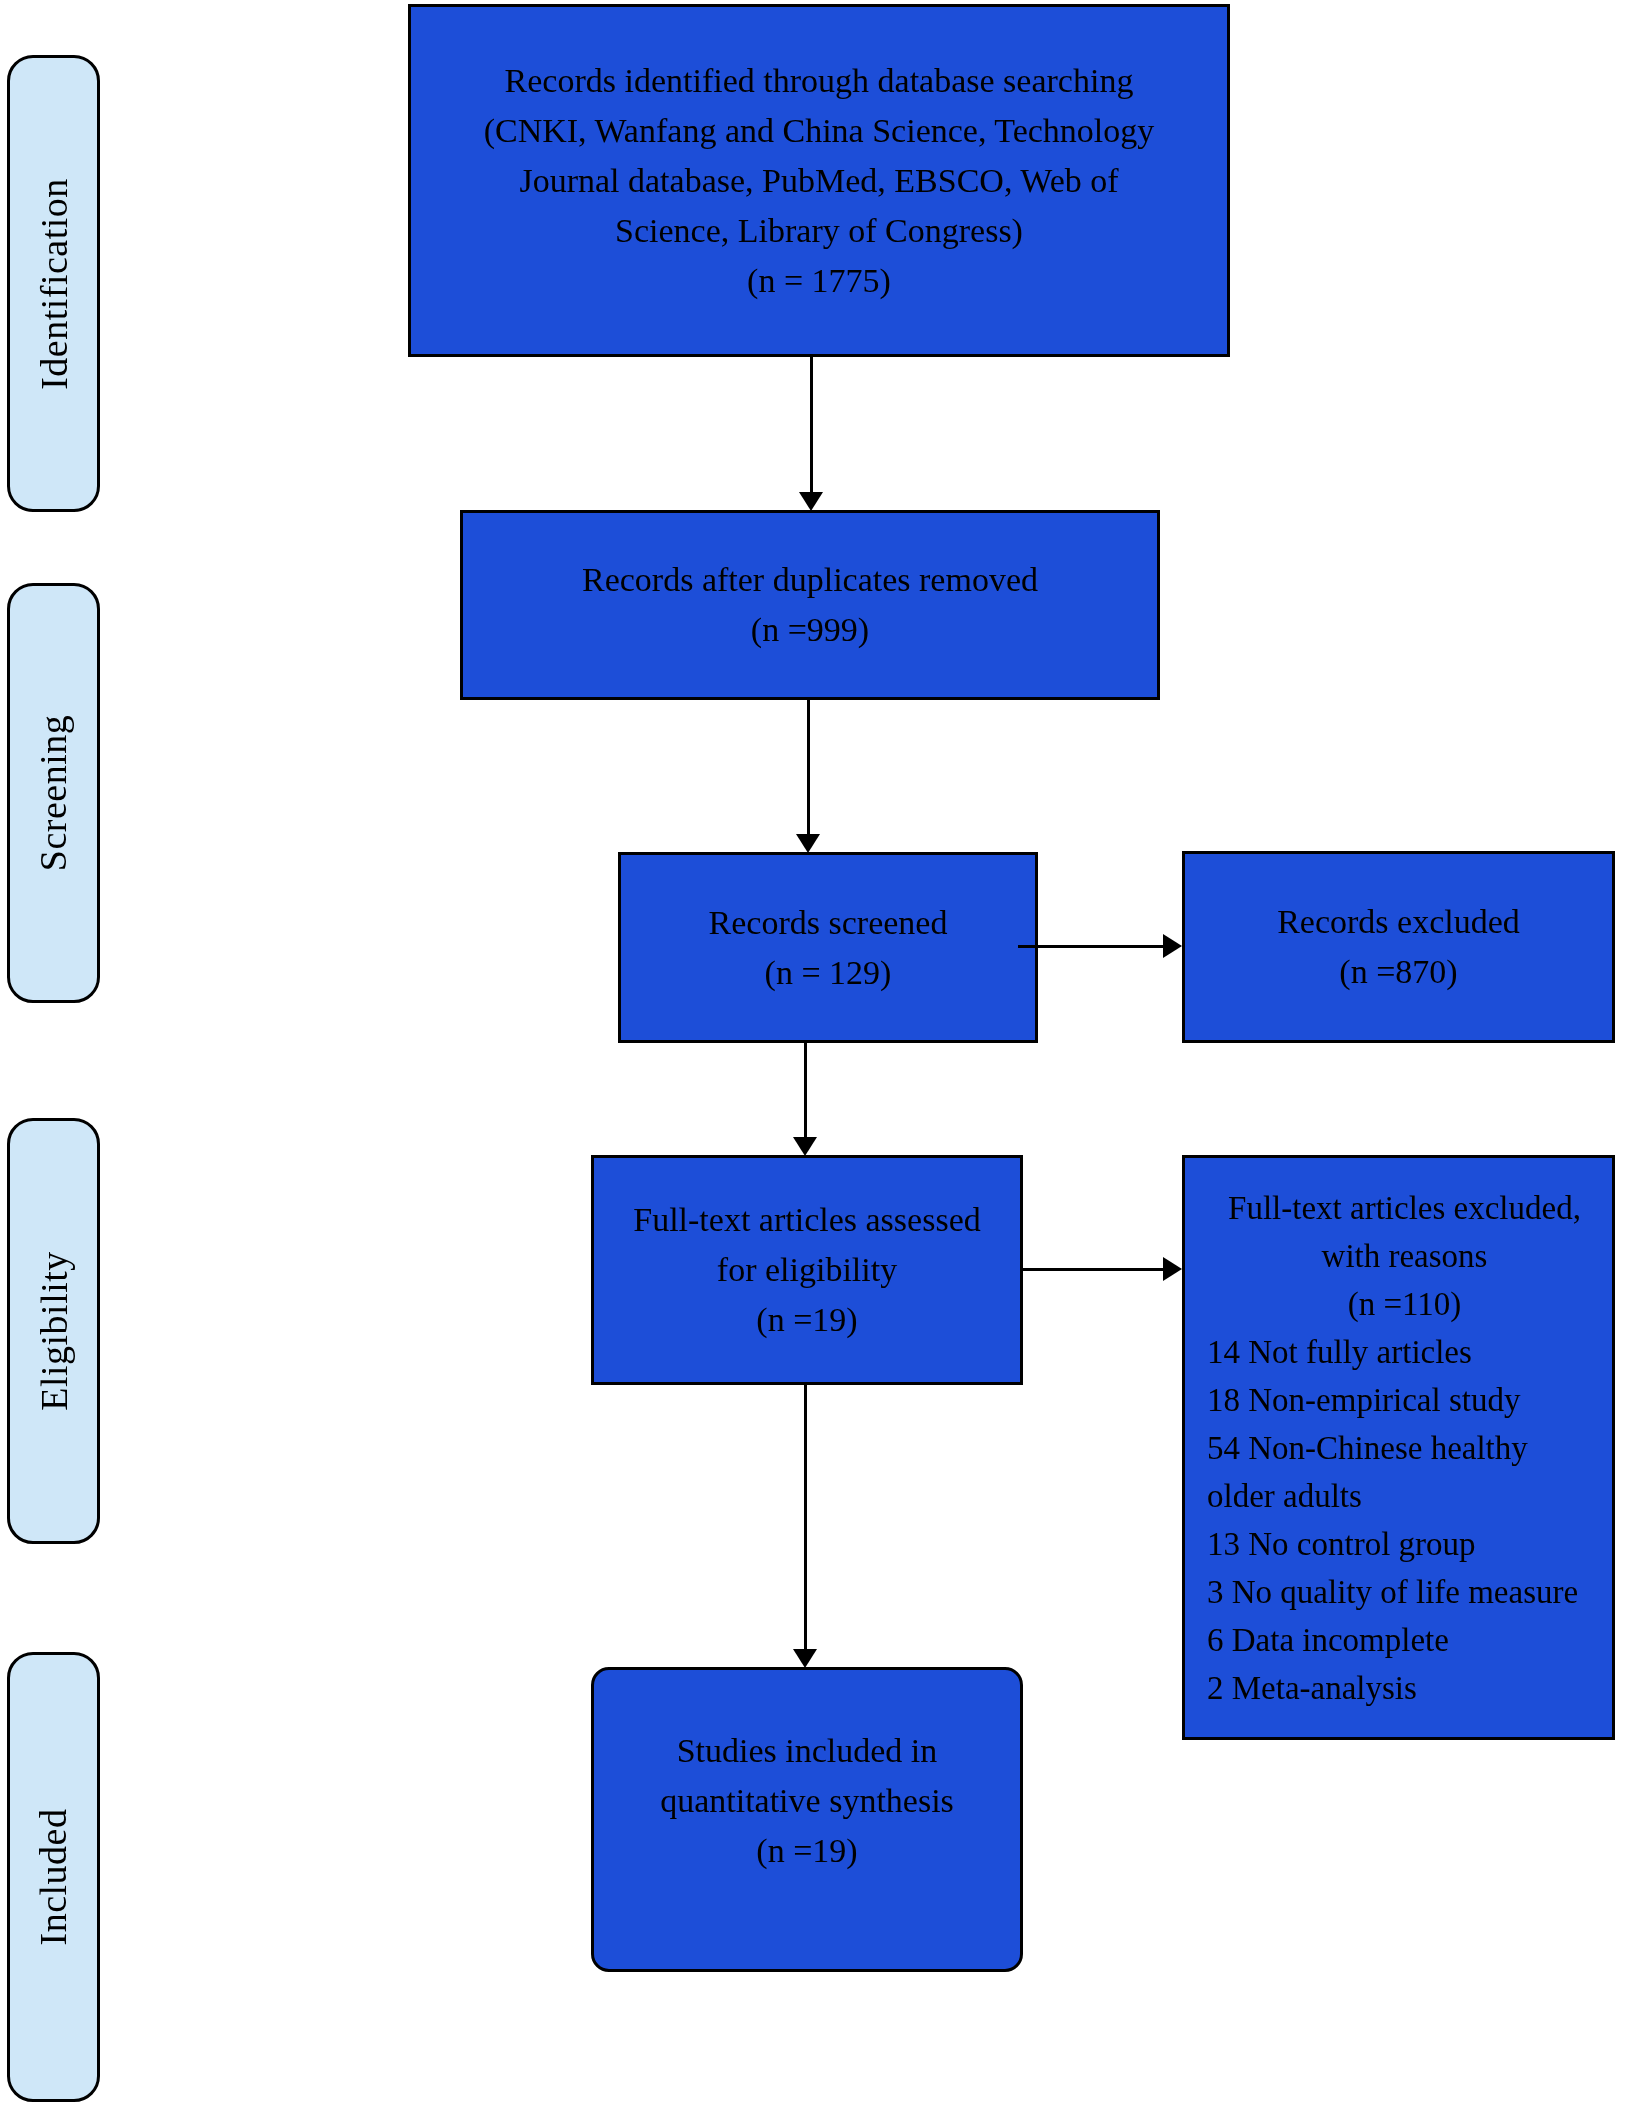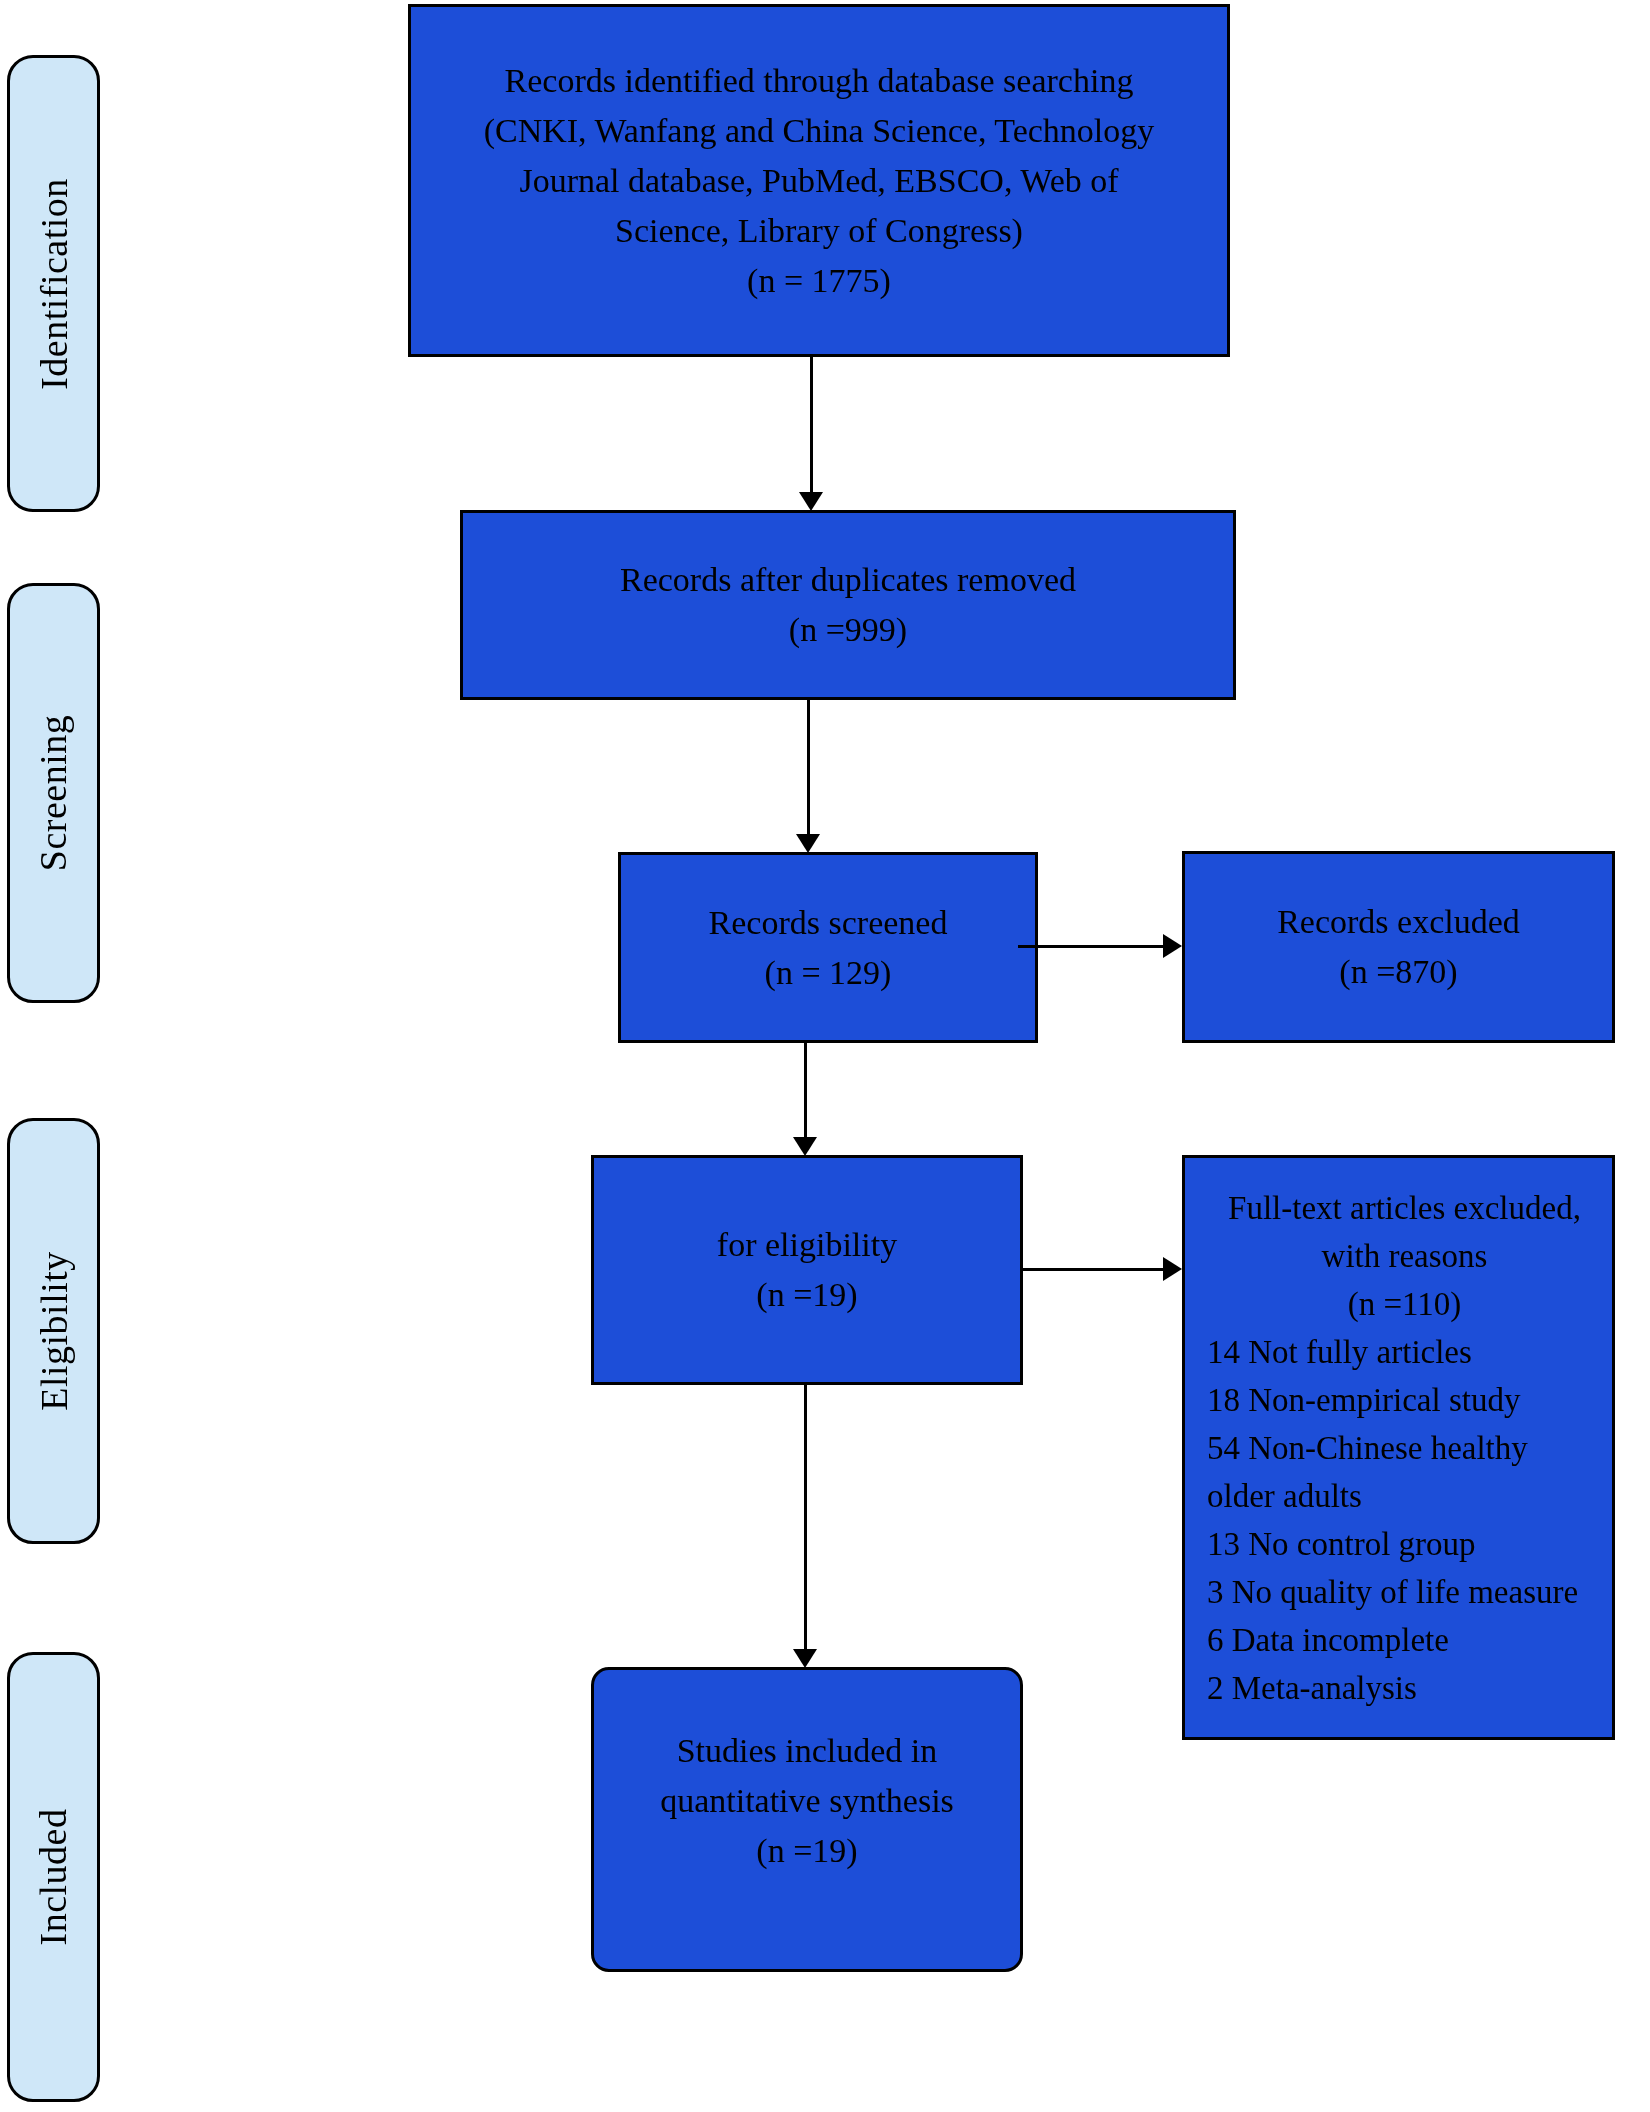--- a/index.html
+++ b/index.html
@@ -48,21 +48,21 @@
     border: 3px solid #000000;
     box-sizing: border-box;
     display: flex;
     flex-direction: column;
     justify-content: center;
     font-size: 34px;
     line-height: 50px;
     text-align: center;
   }
   .box-identified   { left: 408px;  top: 4px;    width: 822px; height: 353px; }
-  .box-duplicates   { left: 460px;  top: 510px;  width: 776px; height: 190px; }
+  .box-duplicates   { left: 460px;  top: 510px;  width: 700px; height: 190px; }
   .box-screened     { left: 618px;  top: 852px;  width: 420px; height: 191px; }
   .box-rec-excluded { left: 1182px; top: 851px;  width: 433px; height: 192px; }
   .box-fulltext     { left: 591px;  top: 1155px; width: 432px; height: 230px; }
   .box-ft-excluded  {
     left: 1182px; top: 1155px; width: 433px; height: 585px;
     justify-content: flex-start;
     padding: 26px 10px 8px 22px;
     line-height: 48px;
     font-size: 33px;
   }
@@ -146,20 +146,21 @@
     <div>Records screened</div>
     <div>(n = 129)</div>
   </div>
 
   <div class="fbox box-rec-excluded">
     <div>Records excluded</div>
     <div>(n =870)</div>
   </div>
 
   <div class="fbox box-fulltext">
+    <div>Full-text articles assessed</div>
     <div>for eligibility</div>
     <div>(n =19)</div>
   </div>
 
   <div class="fbox box-ft-excluded">
     <div class="title-line">Full-text articles excluded,</div>
     <div class="title-line">with reasons</div>
     <div class="title-line">(n =110)</div>
     <div class="reason-line">14 Not fully articles</div>
     <div class="reason-line">18 Non-empirical study</div>

